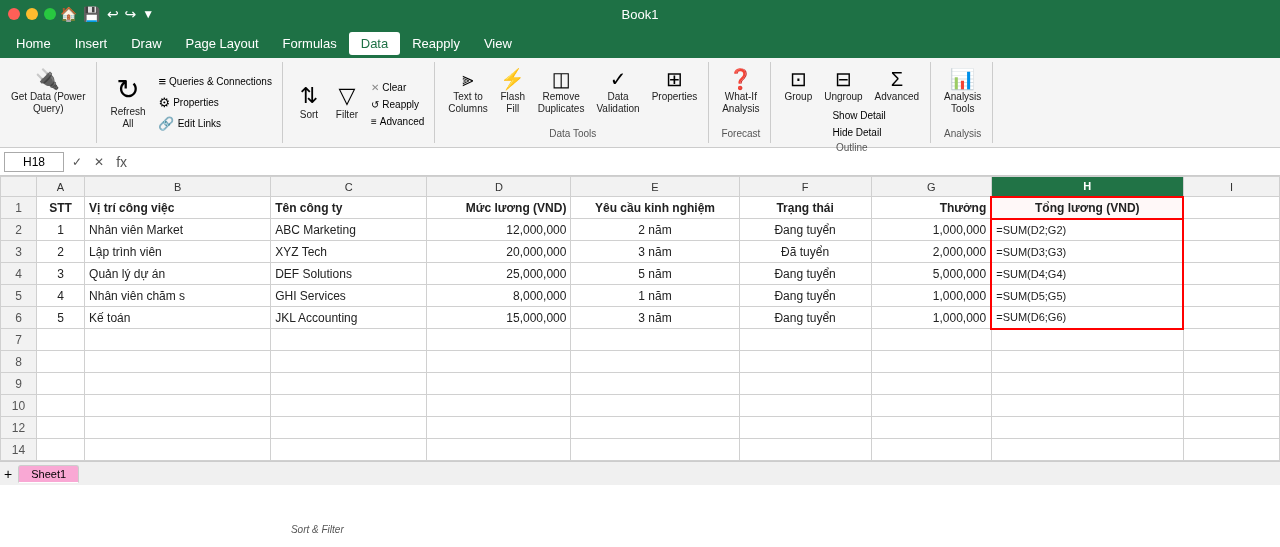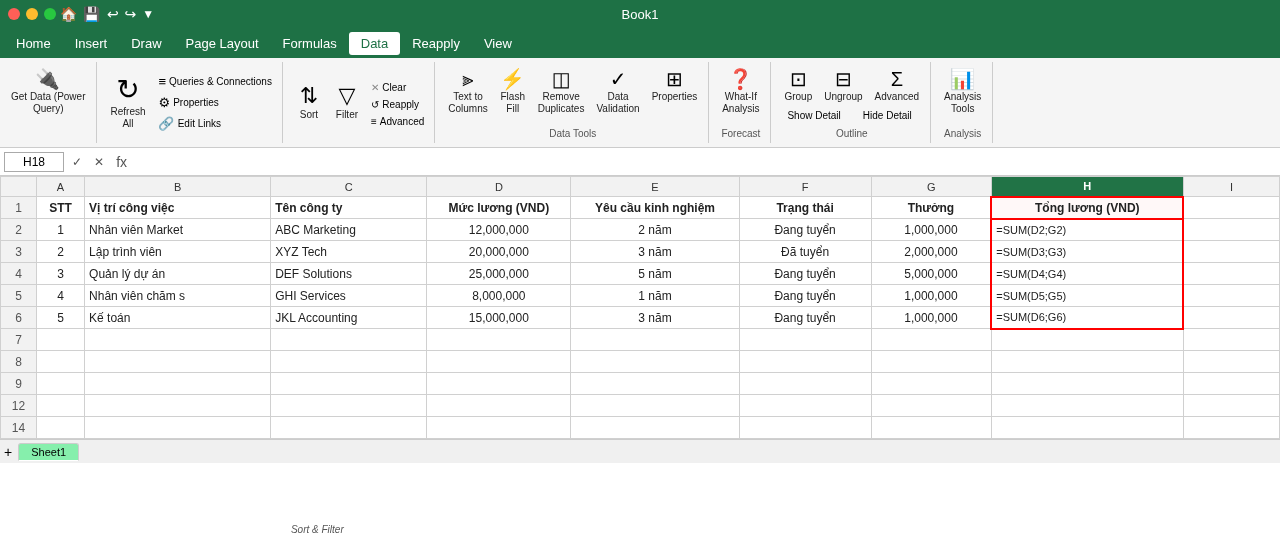--- a/index.html
+++ b/index.html
@@ -189,21 +189,21 @@
     .col-f { width: 110px; text-align: center; }
     .col-g { width: 100px; text-align: right; }
     .col-h { width: 160px; background: #fff; }
     .col-i { width: 80px; }
     .formula-cell {
       color: #000;
       font-size: 11px;
     }
 
     .bold { font-weight: bold; }
-    td.right { text-align: center; margin-top: 11px; }
+    td.right { text-align: right; margin-top: 11px; }
     td.center { text-align: center; }
 
     .top-corner { width: 30px; min-width: 30px; }
 
     .sheet-tabs {
       height: 24px;
       background: #f0f0f0;
       border-top: 1px solid #ccc;
       display: flex;
       align-items: center;
@@ -213,21 +213,21 @@
     .sheet-tab {
       padding: 2px 12px;
       border: 1px solid #ccc;
       border-bottom: none;
       background: #fff;
       font-size: 11px;
       cursor: pointer;
       border-radius: 3px 3px 0 0;
     }
     .sheet-tab.active {
-      background: #86efac;
+      background: #f9a8d4;
       border-bottom: 1px solid white;
     }
 
     .title-area { display: flex; align-items: center; justify-content: center; flex: 1; }
   </style>
 </head>
 <body>
 
 <div class="title-bar">
   <div class="window-controls">
@@ -373,21 +373,21 @@
           </div>
           <div class="ribbon-btn">
             <span class="icon" style="font-size:20px;">⊟</span>
             <span class="label">Ungroup</span>
           </div>
           <div class="ribbon-btn">
             <span class="icon" style="font-size:20px;">Σ</span>
             <span class="label">Advanced</span>
           </div>
         </div>
-        <div style="display:flex;flex-direction:row;gap:14px;padding-left:4px;">
+        <div style="display:flex;flex-direction:column;gap:2px;padding-left:4px;margin-left:45px;">
           <div class="ribbon-btn-small">
             <span>Show Detail</span>
           </div>
           <div class="ribbon-btn-small">
             <span>Hide Detail</span>
           </div>
         </div>
       </div>
     </div>
     <div class="ribbon-group-label">Outline</div>
@@ -539,20 +539,32 @@
             <td></td>
             <td></td>
             <td></td>
             <td></td>
             <td></td>
             <td></td>
             <td></td>
             <td></td>
         </tr>
         <tr>
+          <td class="row-header">10</td>
+          <td></td>
+            <td></td>
+            <td></td>
+            <td></td>
+            <td></td>
+            <td></td>
+            <td></td>
+            <td></td>
+            <td></td>
+        </tr>
+        <tr>
           <td class="row-header">12</td>
           <td></td>
             <td></td>
             <td></td>
             <td></td>
             <td></td>
             <td></td>
             <td></td>
             <td></td>
             <td></td>

